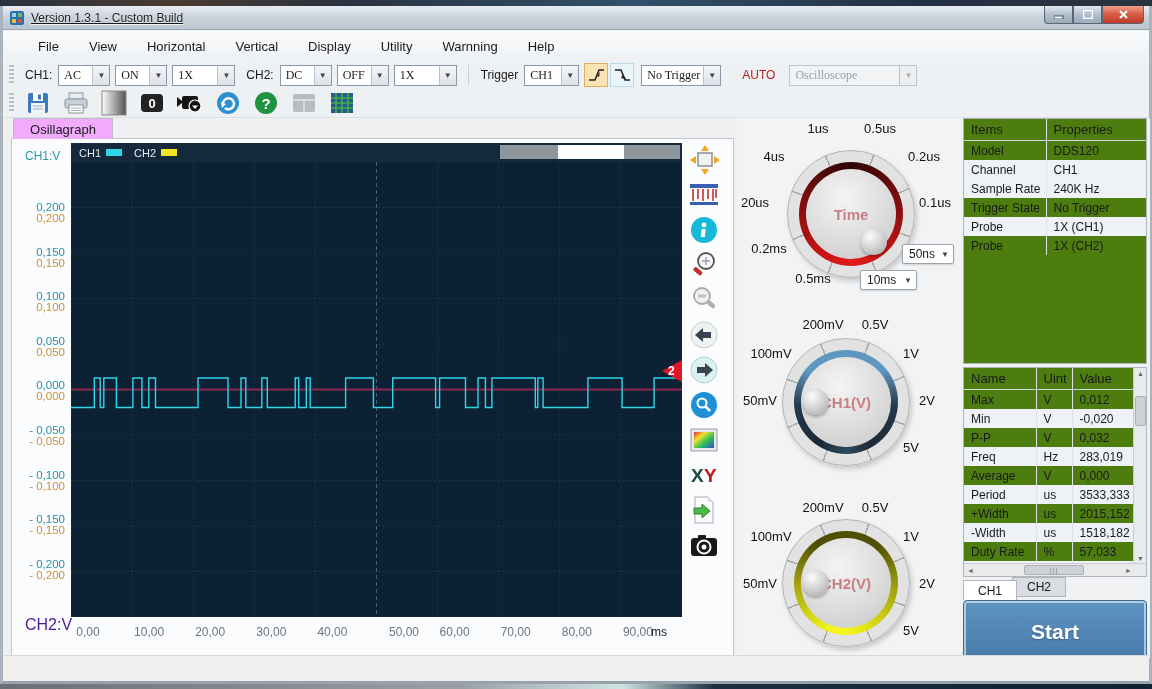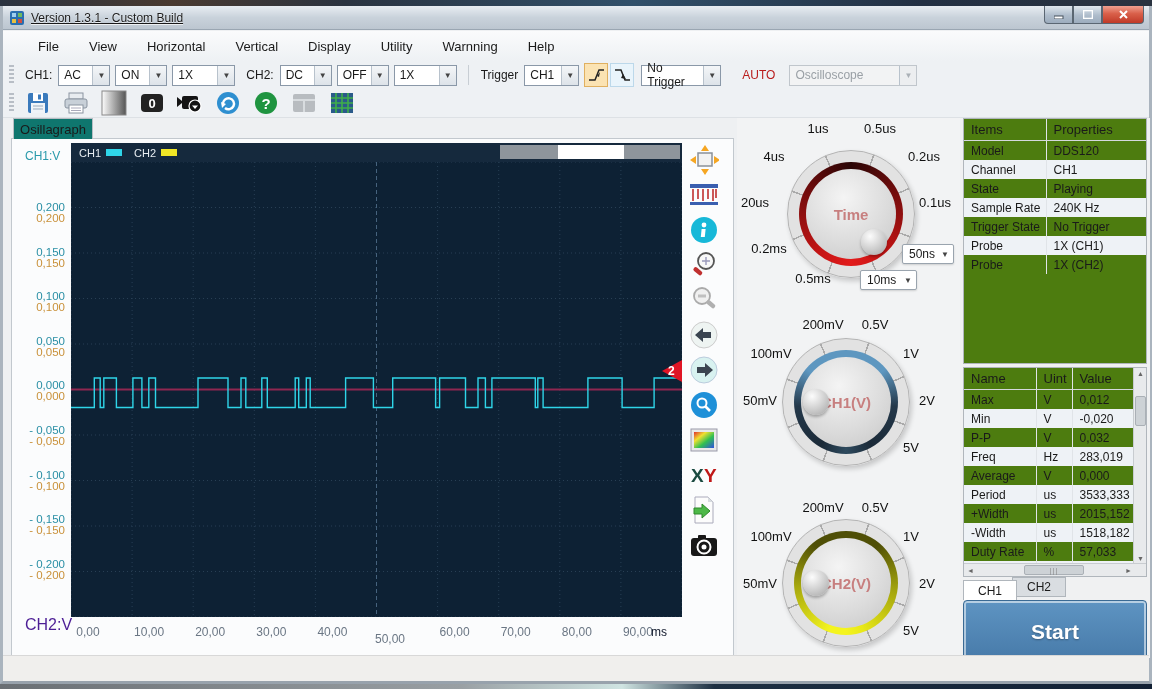--- a/index.html
+++ b/index.html
@@ -38,34 +38,34 @@
 
   
   #toolbar1 { position:absolute; left:0; top:55px; right:0; height:28px;
     background:#eef1f4; display:flex; align-items:center; }
   #toolbar2 { position:absolute; left:0; top:83px; right:0; height:29px;
     background:#eef1f4; border-bottom:1px solid #dde1e5; display:flex; align-items:center; }
   .grip { width:5px; height:20px; margin:0 5px 0 6px;
     background:repeating-linear-gradient(#b8bec6 0 2px, transparent 2px 4px); }
   .tb-label { margin:0 6px 0 6px; font-size:12px; }
   .combo { height:21px; background:#fff; border:1px solid #8a98a8; display:inline-flex;
-    align-items:center; justify-content:space-between; padding-left:5px; font-size:12px; margin-right:5px; }
+    align-items:center; justify-content:space-between; padding-left:5px; font-size:12px; margin-right:5px;font-family:Liberation Serif, serif; }
   .combo .arr { width:17px; height:100%; display:flex; align-items:center; justify-content:center;
     background:linear-gradient(#f4f6f8,#dde3e9); border-left:1px solid #b8c2cc; color:#444; font-size:8px; }
   .combo.disabled { background:#f2f3f4; color:#9aa0a6; border-color:#c0c6cc; }
   .combo.disabled .arr { color:#aab0b6; background:#eceef0; }
   .sep { width:1px; height:20px; background:#c8ced4; margin:0 6px; }
   .edge-btn { width:24px; height:24px; border:1px solid #e0b060; background:#fbe3b3;
     margin-right:2px; display:flex; align-items:center; justify-content:center; }
   .edge-btn.blue { border-color:#bcd8ea; background:#e9f4fb; }
   #auto-label { color:#b91c1c; margin:0 14px 0 16px; font-size:12px; }
   .tool-icon { width:30px; height:26px; margin:0 4px; display:flex; align-items:center; justify-content:center; }
 
   
-  #osc-tab { position:absolute; left:10px; top:112px; width:80px; height:21px; background:#0f766e;
+  #osc-tab { position:absolute; left:10px; top:112px; width:100px; height:21px; background:#f0abfc;
     border:1px solid #b8bec4; border-bottom:none; display:flex; align-items:center; justify-content:center;
     font-size:13px; z-index:3; }
   #left-panel { position:absolute; left:8px; top:132px; width:723px; height:520px;
     background:#fbfcfd; border:1px solid #c2c8ce; }
 
   
   #scope { position:absolute; left:68px; top:137px; width:611px; height:474px; background:#0d2134; }
   #scope-header { position:absolute; left:0; top:0; width:611px; height:19px; background:#15293d;
     display:flex; align-items:center; color:#e8eef2; font-size:11px; }
   .swatch { width:16px; height:7px; margin:0 12px 0 5px; }
@@ -368,21 +368,21 @@
         <div class="c1">- 0,200</div>
         <div class="c2">- 0,200</div>
       </div>
     </div>
   <div id="xticks-layer">
       <div class="xtick" style="left: 60px;">0,00</div>
       <div class="xtick" style="left: 121.1px;">10,00</div>
       <div class="xtick" style="left: 182.2px;">20,00</div>
       <div class="xtick" style="left: 243.3px;">30,00</div>
       <div class="xtick" style="left: 304.4px;">40,00</div>
-      <div class="xtick" style="left: 362px; margin-top: 7px;">50,00</div>
+      <div class="xtick" style="left: 376px;">50,00</div>
       <div class="xtick" style="left: 426.6px;">60,00</div>
       <div class="xtick" style="left: 487.7px;">70,00</div>
       <div class="xtick" style="left: 548.8px;">80,00</div>
       <div class="xtick" style="left: 609.9px;">90,00</div>
     </div>
   <div id="x-unit">ms</div>
 
   <div id="scope">
     <div id="scope-header">
       <span style="margin-left:8px">CH1</span>
@@ -594,24 +594,20 @@
           </thead>
         <tbody id="props-body">
             <tr>
               <td>Model</td>
               <td>DDS120</td>
             </tr>
             <tr class="alt">
               <td>Channel</td>
               <td>CH1</td>
             </tr>
-            <tr>
-              <td>State</td>
-              <td>Playing</td>
-            </tr>
             <tr class="alt">
               <td>Sample Rate</td>
               <td>240K Hz</td>
             </tr>
             <tr>
               <td>Trigger State</td>
               <td>No Trigger</td>
             </tr>
             <tr class="alt">
               <td>Probe</td>

